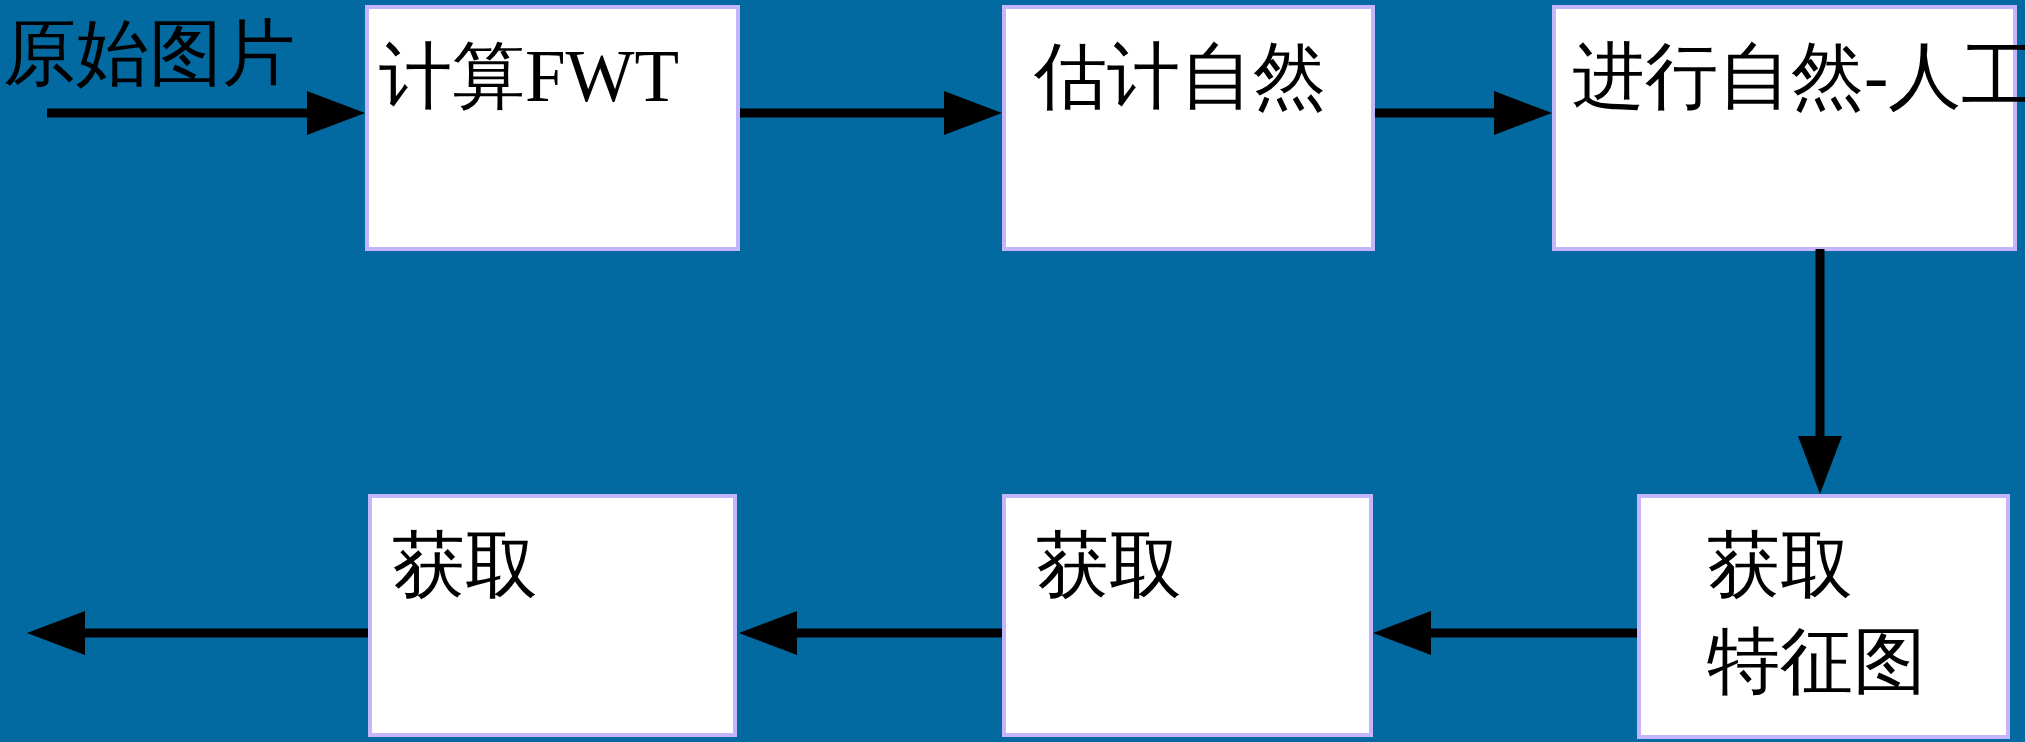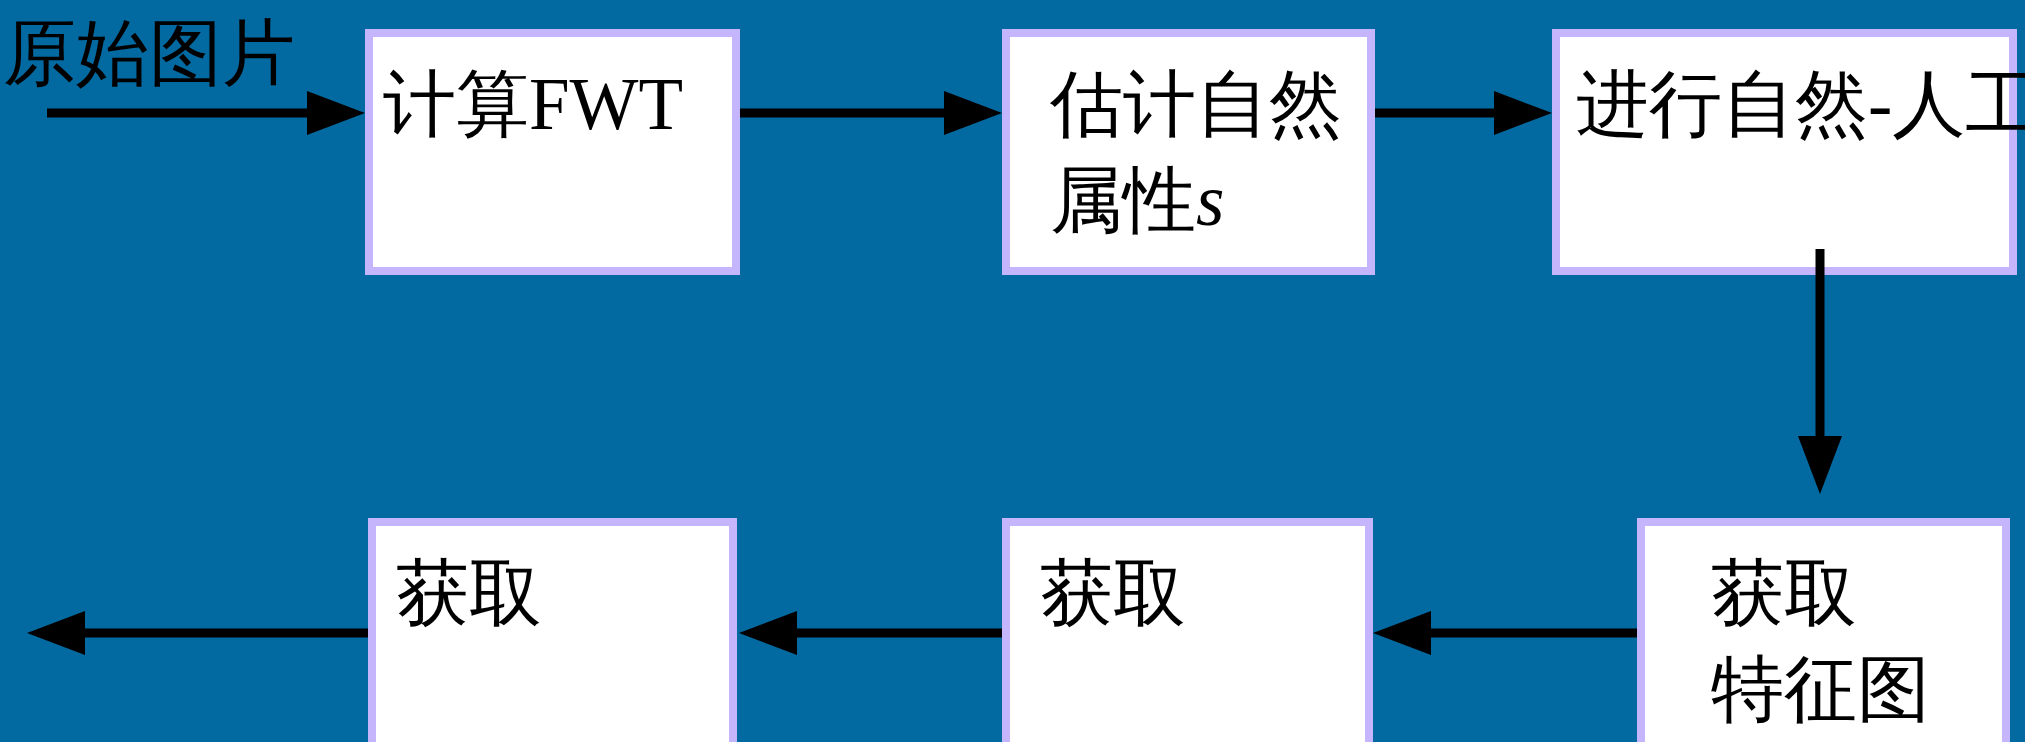--- a/index.html
+++ b/index.html
@@ -12,39 +12,38 @@
     width: 2025px;
     height: 742px;
     background: #0369a1;
     color: #000000;
     font-family: "Liberation Serif", "DejaVu Serif", serif;
     overflow: hidden;
   }
   .fbox {
     position: absolute;
     box-sizing: border-box;
-    border: 8px solid #c4b5fd;
+    border: 4px solid #c4b5fd;
     background: #ffffff;
     font-size: 73px;
     line-height: 96px;
     padding-top: 20px;
     white-space: nowrap;
-    margin-top: 24px;
   }
   .fbox .bline { display: block; }
   .var { font-style: italic; }
   .flabel {
     position: absolute;
     font-size: 73px;
     line-height: 74px;
     white-space: nowrap;
   }
   
   .b1 { left: 365px;  top: 5px;   width: 375px; height: 246px; padding-left: 10px; }
-  .b2 { left: 1002px; top: 5px;   width: 373px; height: 246px; padding-left: 40px; }
+  .b2 { left: 1002px; top: 5px;   width: 373px; height: 246px; padding-left: 28px; }
   .b3 { left: 1552px; top: 5px;   width: 465px; height: 246px; padding-left: 16px;  }
   .b4 { left: 1637px; top: 494px; width: 373px; height: 245px; padding-left: 66px; }
   .b5 { left: 1002px; top: 494px; width: 371px; height: 243px; padding-left: 30px; }
   .b6 { left: 368px;  top: 494px; width: 369px; height: 243px; padding-left: 20px; }
   .lab-in  { left: 3px;  top: 17px;  }
   .lab-out { left: 12px; top: 519px; }
   #arrow-layer {
     position: absolute;
     left: 0; top: 0;
     width: 2025px; height: 742px;
@@ -60,21 +59,20 @@
 
   <div class="flabel lab-in">原始图片</div>
 
 
   <div class="fbox b1">
     <span class="bline">计算FWT</span>
   </div>
 
   <div class="fbox b2">
     <span class="bline">估计自然</span>
-    <span class="bline"><span>属性</span><span class="var">s</span></span>
   </div>
 
   <div class="fbox b3">
     <span class="bline">进行自然-人工</span>
   </div>
 
   <div class="fbox b4">
     <span class="bline">获取</span>
     <span class="bline"><span>特征图</span><span class="var"></span></span>
   </div>

